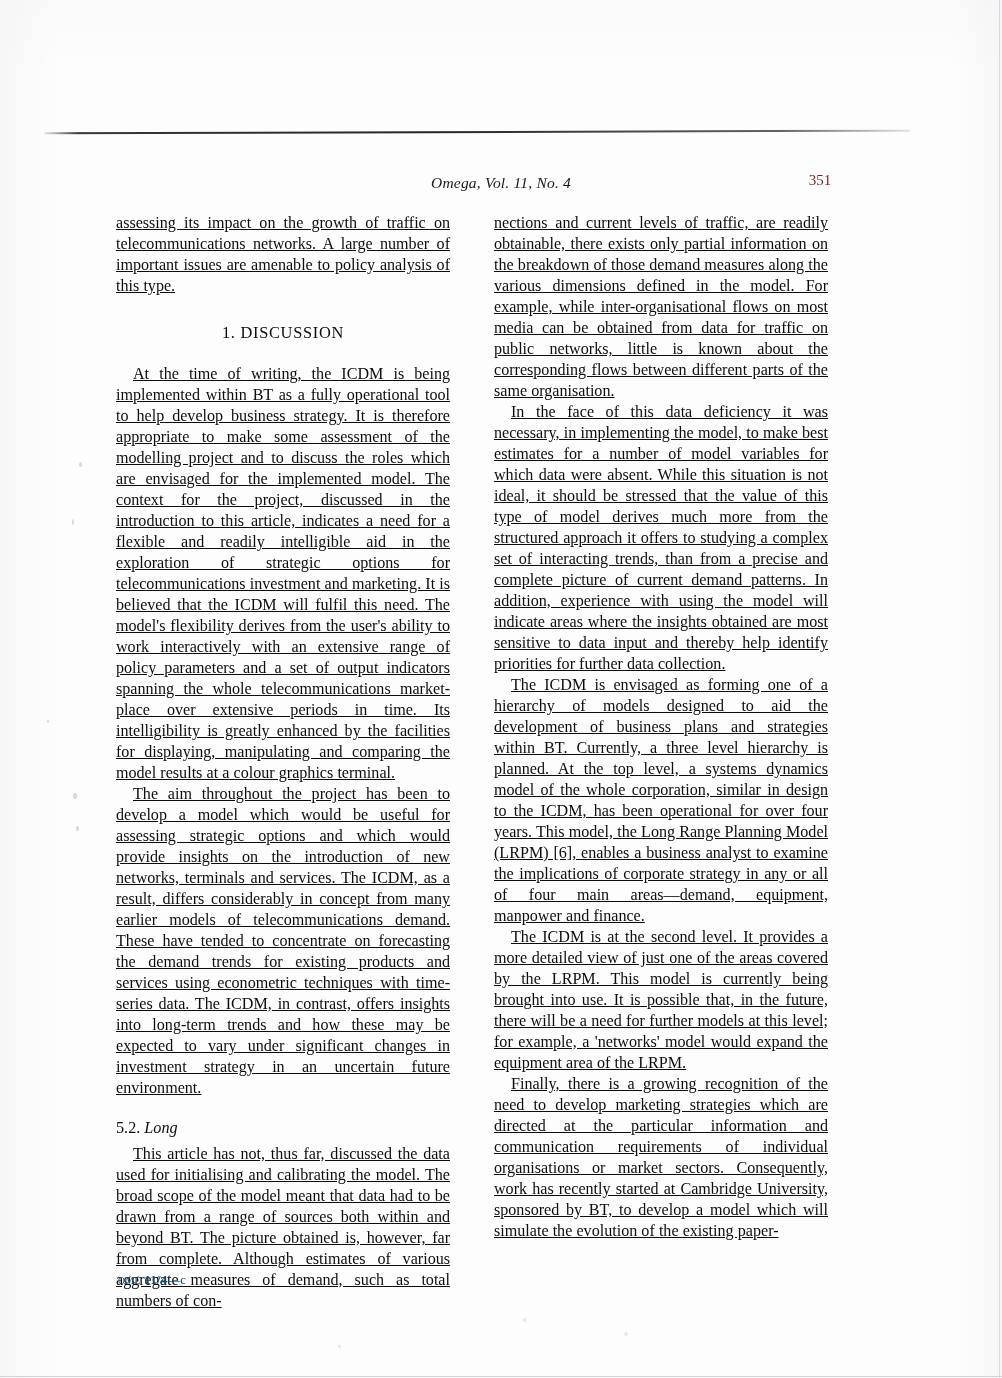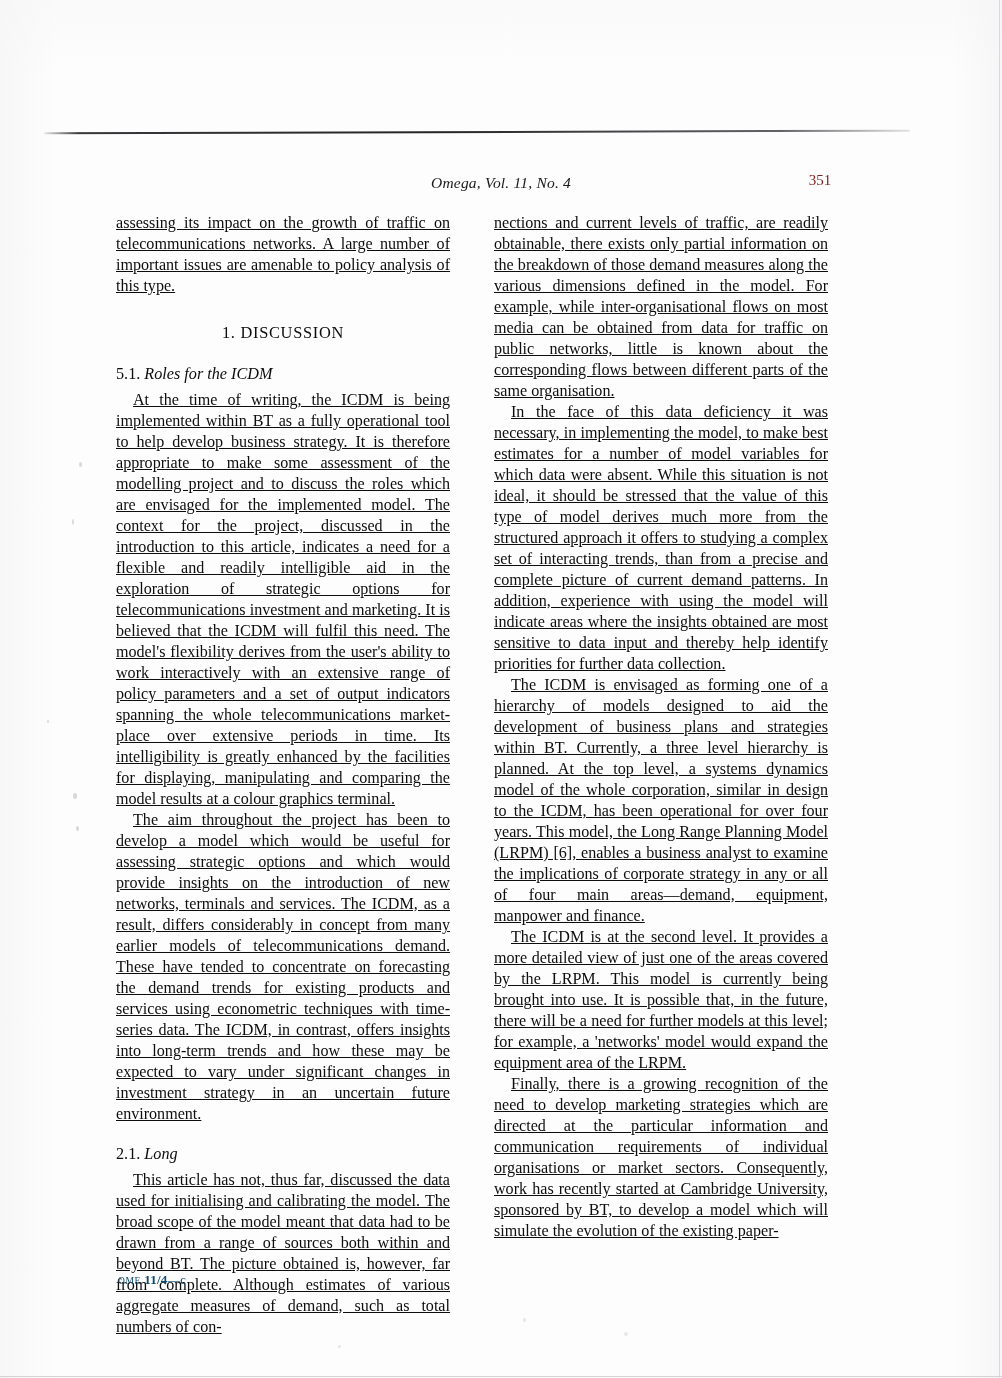--- a/index.html
+++ b/index.html
@@ -159,31 +159,27 @@
   <div class="folio">351</div>
 
   <div class="columns">
 
     <div class="col">
 
       <p>assessing its impact on the growth of traffic on telecommunications networks. A large number of important issues are amenable to policy analysis of this type.</p>
 
       <h2 class="section-title">1. DISCUSSION</h2>
 
+
+      <p class="indent">At the time of writing, the ICDM is being implemented within BT as a fully operational tool to help develop business strategy. It is therefore appropriate to make some assessment of the modelling project and to discuss the roles which are envisaged for the implemented model. The context for the project, discussed in the introduction to this article, indicates a need for a flexible and readily intelligible aid in the exploration of strategic options for telecommunications investment and marketing. It is believed that the ICDM will fulfil this need. The model's flexibility derives from the user's ability to work interactively with an extensive range of policy parameters and a set of output indicators spanning the whole telecommunications market-place over extensive periods in time. Its intelligibility is greatly enhanced by the facilities for displaying, manipulating and comparing the model results at a colour graphics terminal.</p>
+
+      <p class="indent">The aim throughout the project has been to develop a model which would be useful for assessing strategic options and which would provide insights on the introduction of new networks, terminals and services. The ICDM, as a result, differs considerably in concept from many earlier models of telecommunications demand. These have tended to concentrate on forecasting the demand trends for existing products and services using econometric techniques with time-series data. The ICDM, in contrast, offers insights into long-term trends and how these may be expected to vary under significant changes in investment strategy in an uncertain future environment.</p>
+
       <h3 class="subsection">
-        <span class="num">5.1.</span>
-        <span class="ttl">Roles for the ICDM</span>
-      </h3>
-
-      <p class="indent">At the time of writing, the ICDM is being implemented within BT as a fully operational tool to help develop business strategy. It is therefore appropriate to make some assessment of the modelling project and to discuss the roles which are envisaged for the implemented model. The context for the project, discussed in the introduction to this article, indicates a need for a flexible and readily intelligible aid in the exploration of strategic options for telecommunications investment and marketing. It is believed that the ICDM will fulfil this need. The model's flexibility derives from the user's ability to work interactively with an extensive range of policy parameters and a set of output indicators spanning the whole telecommunications market-place over extensive periods in time. Its intelligibility is greatly enhanced by the facilities for displaying, manipulating and comparing the model results at a colour graphics terminal.</p>
-
-      <p class="indent">The aim throughout the project has been to develop a model which would be useful for assessing strategic options and which would provide insights on the introduction of new networks, terminals and services. The ICDM, as a result, differs considerably in concept from many earlier models of telecommunications demand. These have tended to concentrate on forecasting the demand trends for existing products and services using econometric techniques with time-series data. The ICDM, in contrast, offers insights into long-term trends and how these may be expected to vary under significant changes in investment strategy in an uncertain future environment.</p>
-
-      <h3 class="subsection">
-        <span class="num">2.1.</span>
+        <span class="num">5.2.</span>
         <span class="ttl">Long</span>
       </h3>
 
       <p class="indent">This article has not, thus far, discussed the data used for initialising and calibrating the model. The broad scope of the model meant that data had to be drawn from a range of sources both within and beyond BT. The picture obtained is, however, far from complete. Although estimates of various aggregate measures of demand, such as total numbers of con-</p>
 
     </div>
 
     <div class="col">
 
       <p>nections and current levels of traffic, are readily obtainable, there exists only partial information on the breakdown of those demand measures along the various dimensions defined in the model. For example, while inter-organisational flows on most media can be obtained from data for traffic on public networks, little is known about the corresponding flows between different parts of the same organisation.</p>

